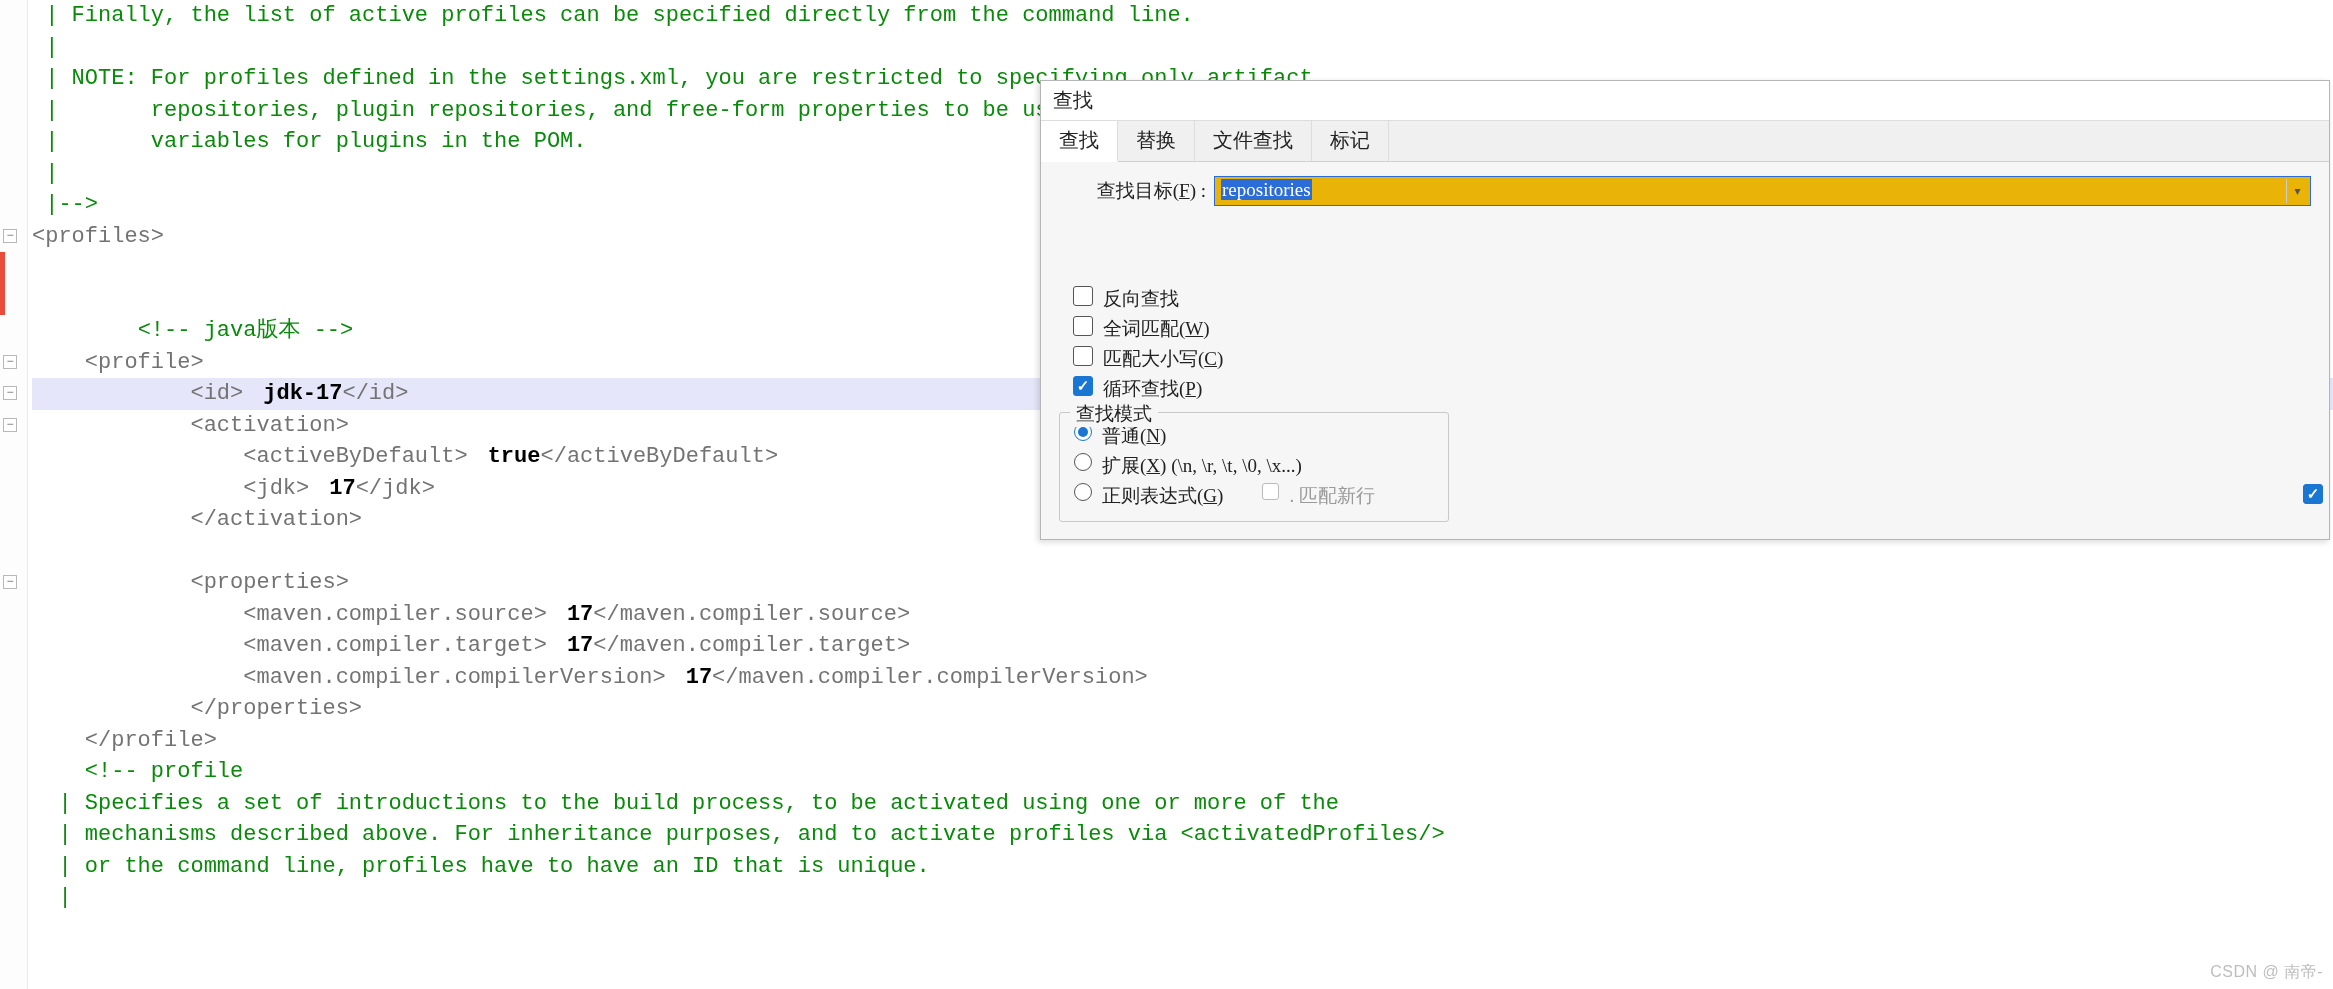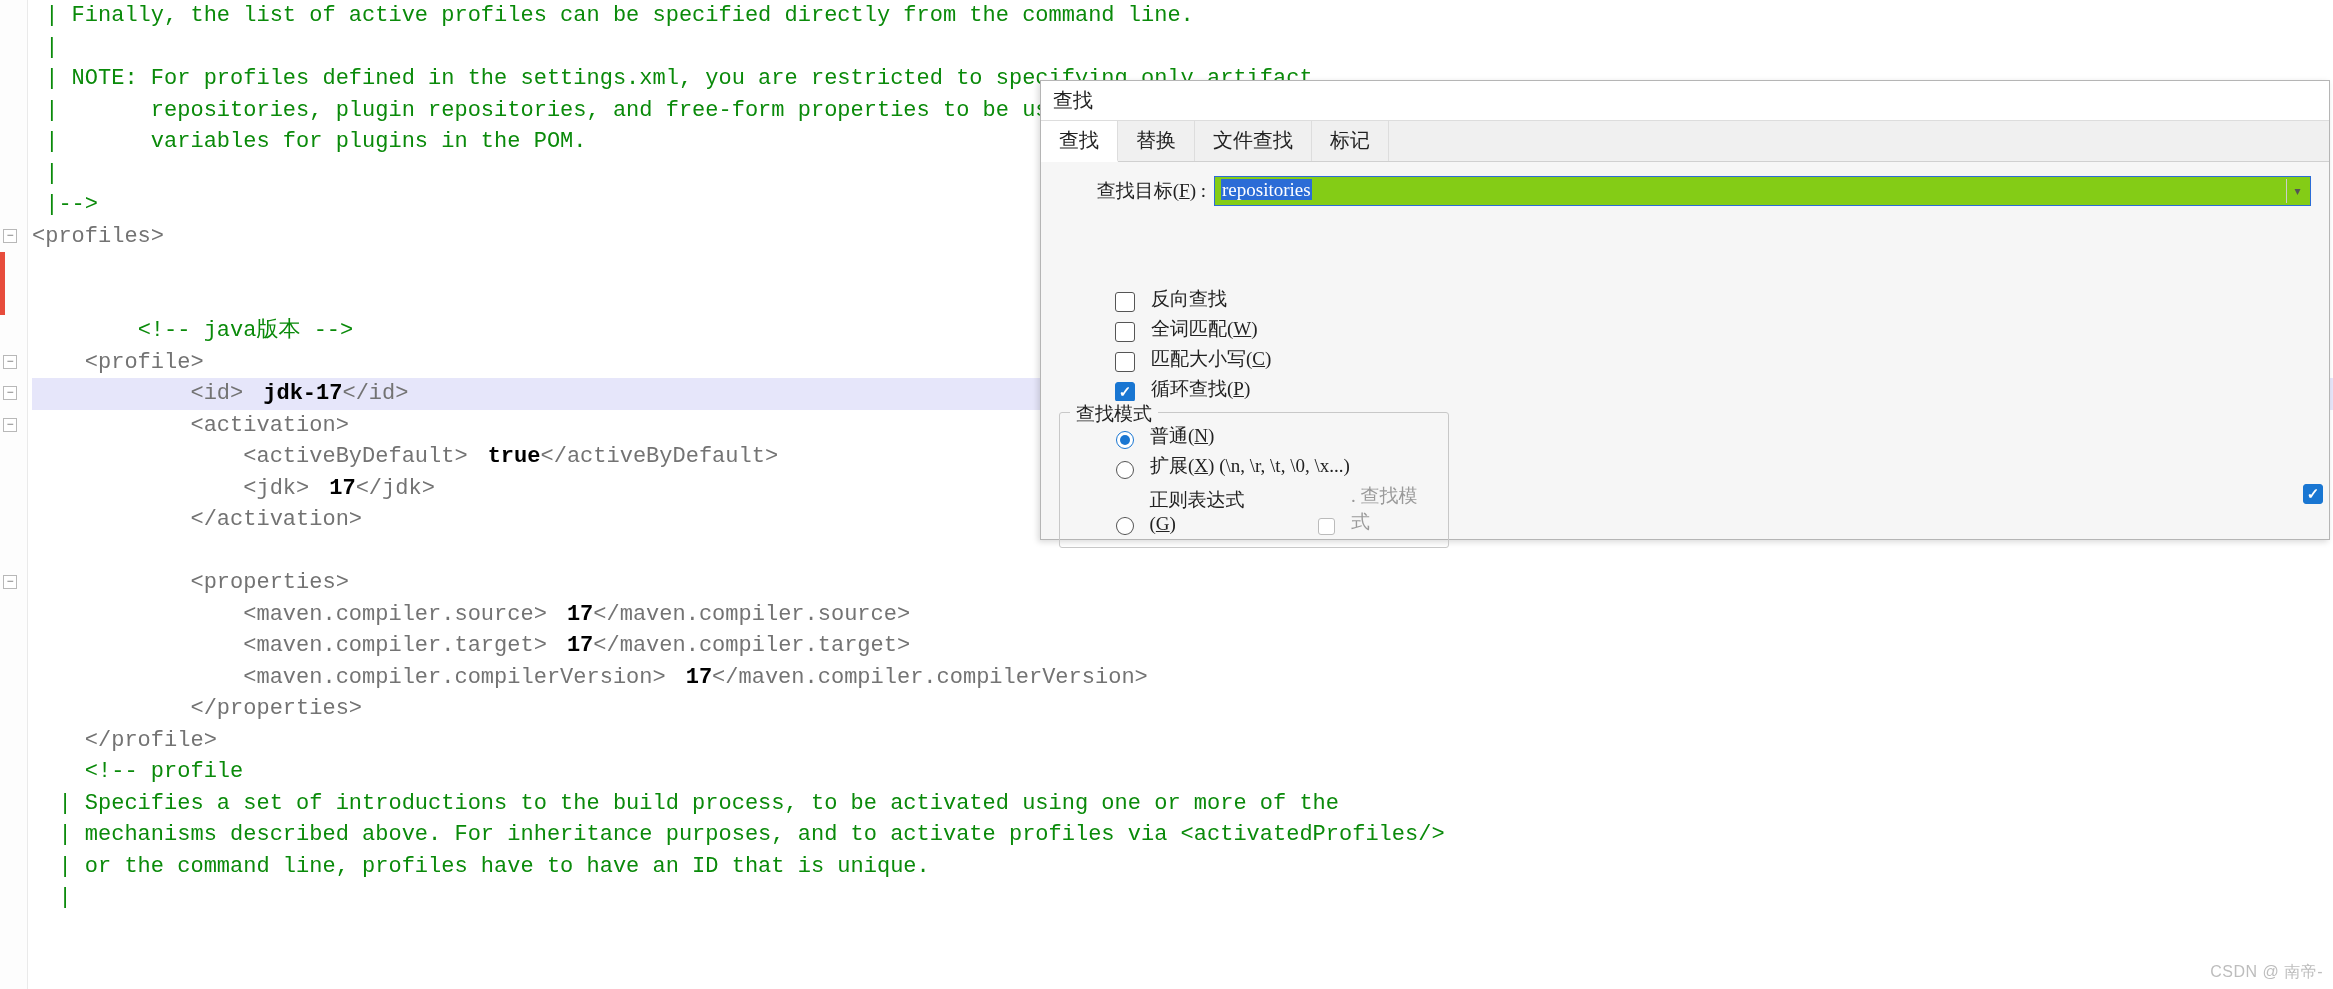--- a/index.html
+++ b/index.html
@@ -107,21 +107,21 @@
   .dlg-label {
     width: 155px;
     text-align: right;
     padding-right: 8px;
     font-size: 19px;
   }
   .dlg-input {
     flex: 1;
     height: 30px;
     border: 1px solid #2b6cd6;
-    background: #84cc16;
+    background: #eab308;
     padding: 2px 6px;
     font-size: 19px;
     position: relative;
   }
   .dlg-input .sel {
     background: #2b6cd6;
     color: #fff;
     padding: 0 1px;
   }
   .dlg-dd {
@@ -132,25 +132,24 @@
     display: flex; align-items: center; justify-content: center;
     color: #555;
     font-size: 12px;
   }
   .dlg-opts {
     margin-top: 80px;
     margin-left: 14px;
   }
   .dlg-opt {
     display: flex;
-    align-items: flex-end;
-    gap: 16px;
+    align-items: flex-start;
+    gap: 10px;
     margin-bottom: 4px;
     font-size: 19px;
-    margin-left: 42px;
   }
   .cb {
     width: 20px; height: 20px;
     border: 1.5px solid #555;
     border-radius: 3px;
     background: #fff;
     display: inline-flex;
     align-items: center;
     justify-content: center;
   }
@@ -267,21 +266,21 @@
       <div class="legend">查找模式</div>
       <div id="dlg-modes">
           <div class="dlg-opt">
             <span class="rb checked"></span>
             <span>普通(<span class="u">N</span>)</span>
           </div>
           <div class="dlg-opt">
             <span class="rb"></span>
             <span>扩展(<span class="u">X</span>) (\n, \r, \t, \0, \x...)</span>
           </div>
-          <div class="dlg-opt"><span class="rb"></span><span>正则表达式(<span class="u">G</span>)</span> &nbsp;&nbsp;&nbsp;&nbsp; <span class="cb small"></span><span class="dim">. 查找模式</span></div>
+          <div class="dlg-opt"><span class="rb"></span><span>正则表达式(<span class="u">G</span>)</span> &nbsp;&nbsp;&nbsp;&nbsp; <span class="cb small"></span><span class="dim">. 匹配新行</span></div>
         </div>
     </div>
   </div>
   <div class="side-check">
     <span class="cb checked">✓</span>
   </div>
 </div>
 
 <div class="watermark">CSDN @ 南帝-</div>
 

